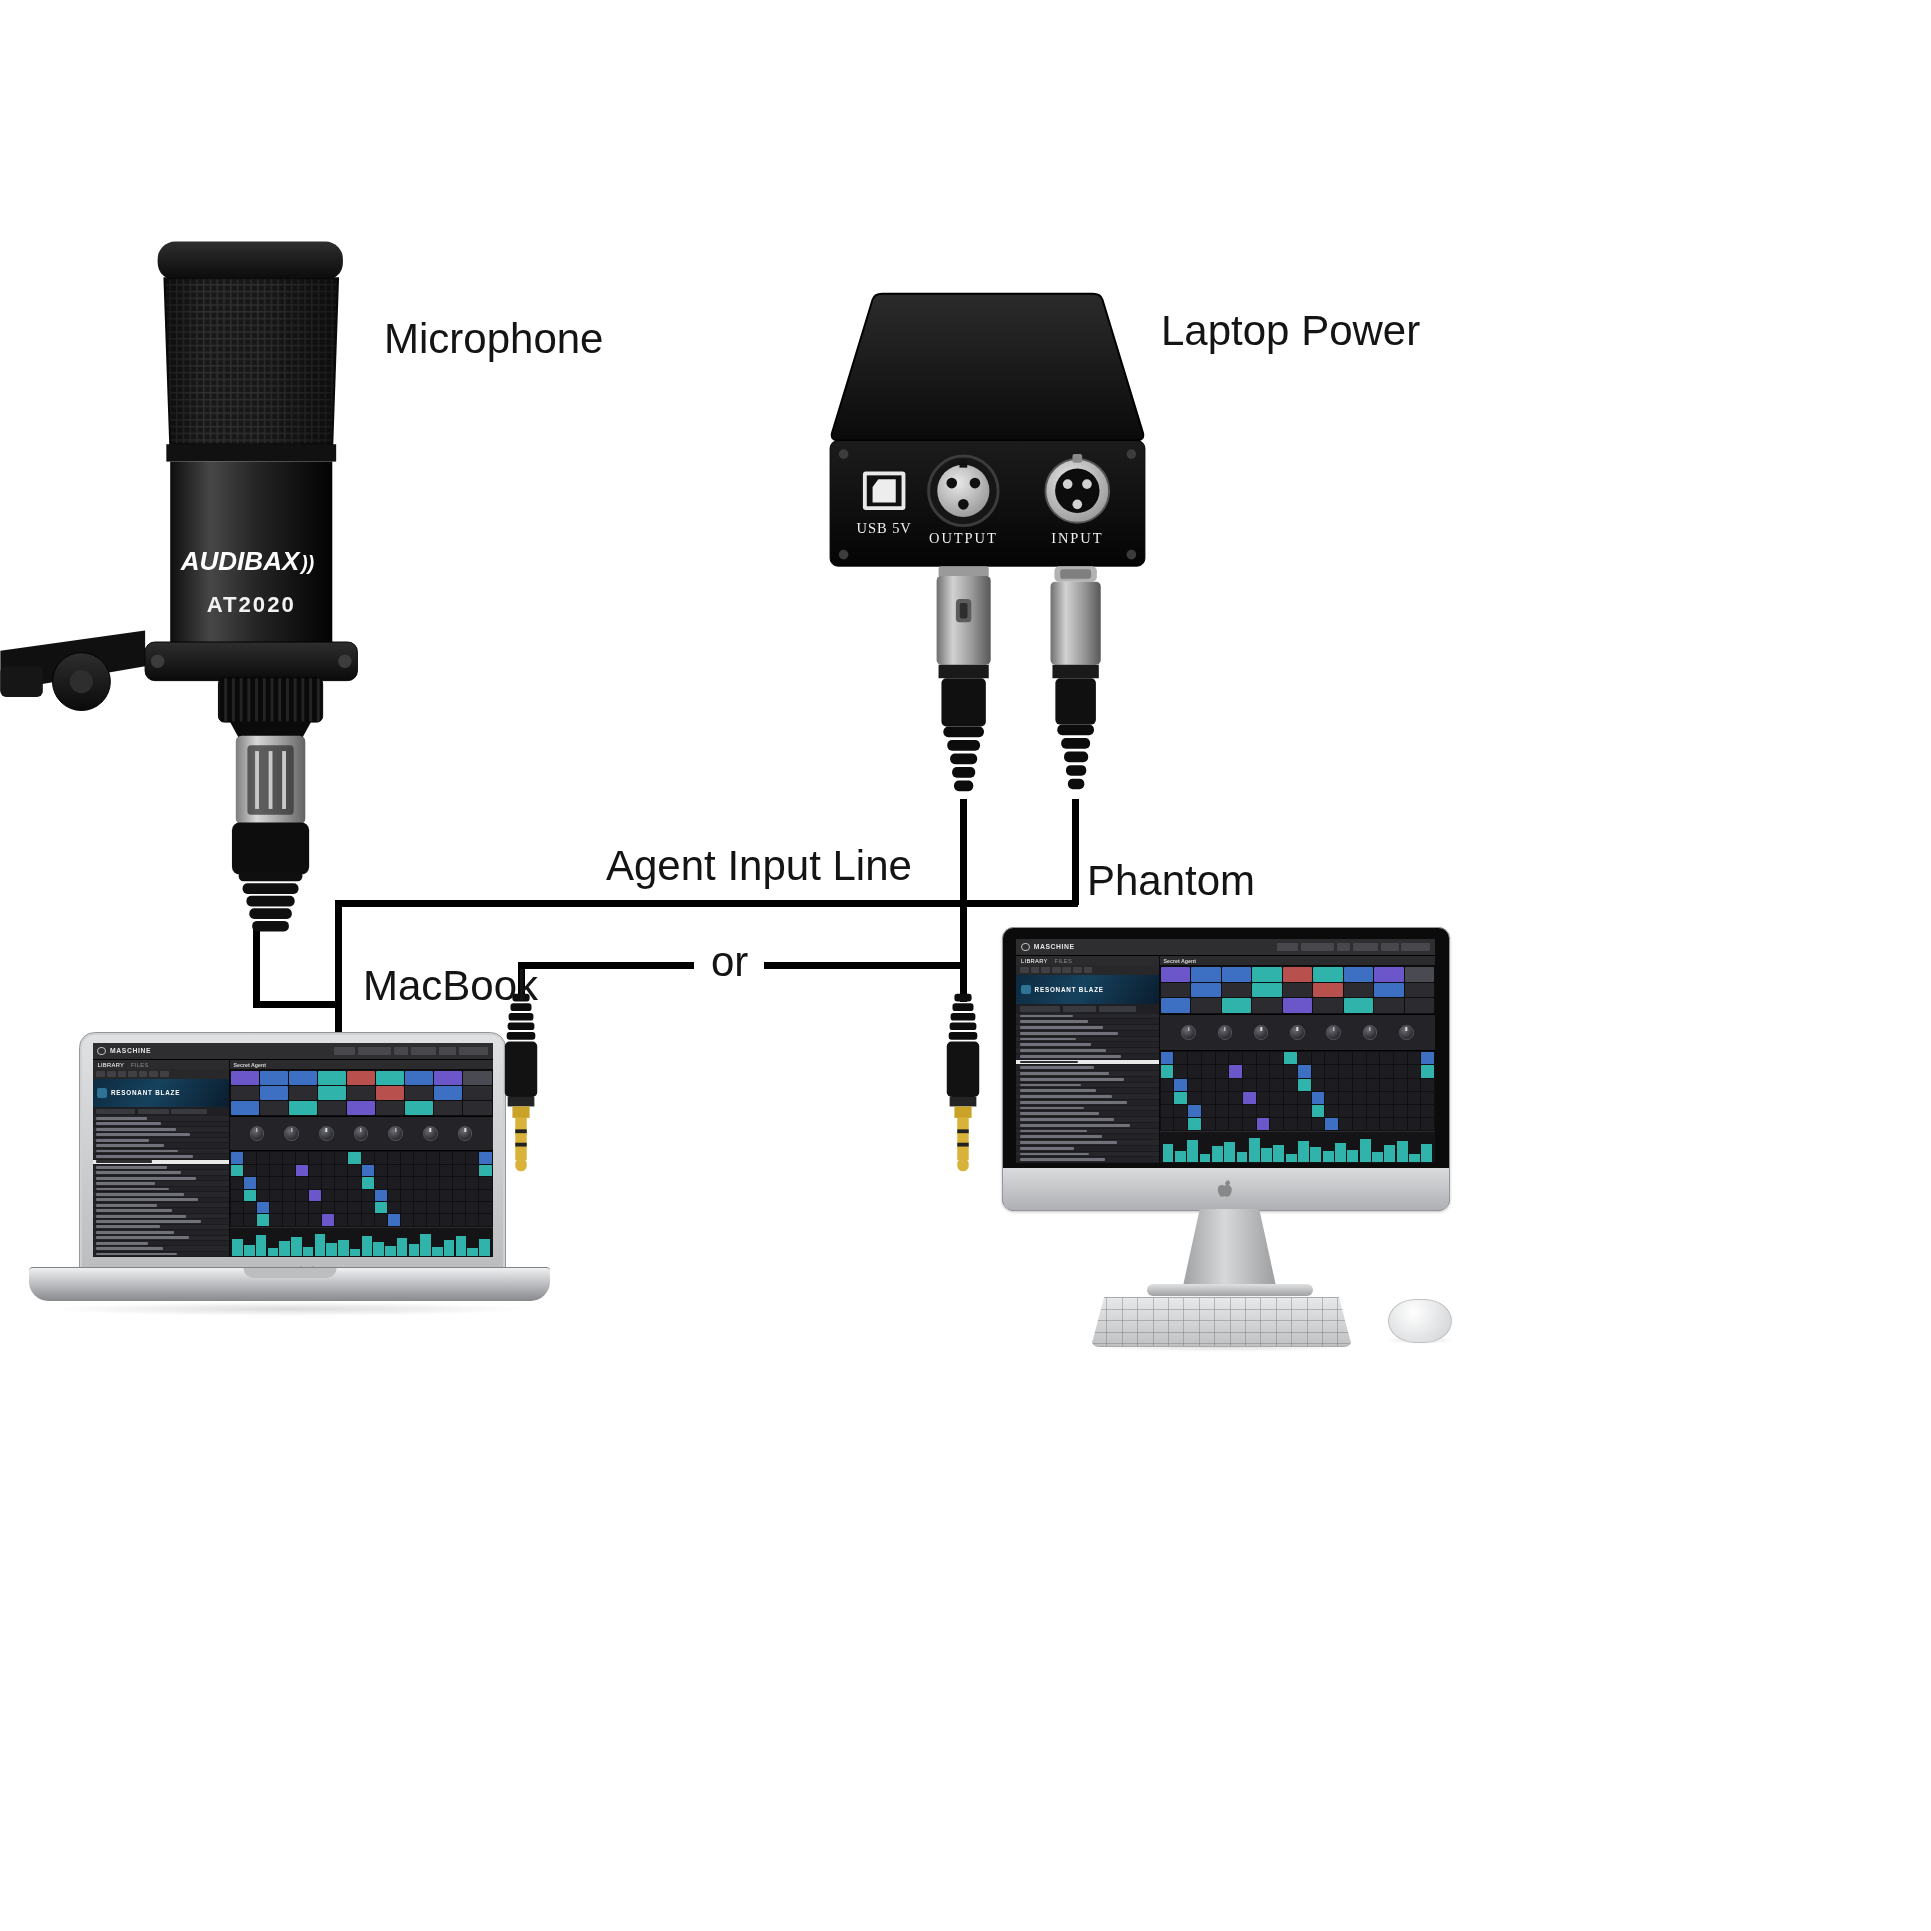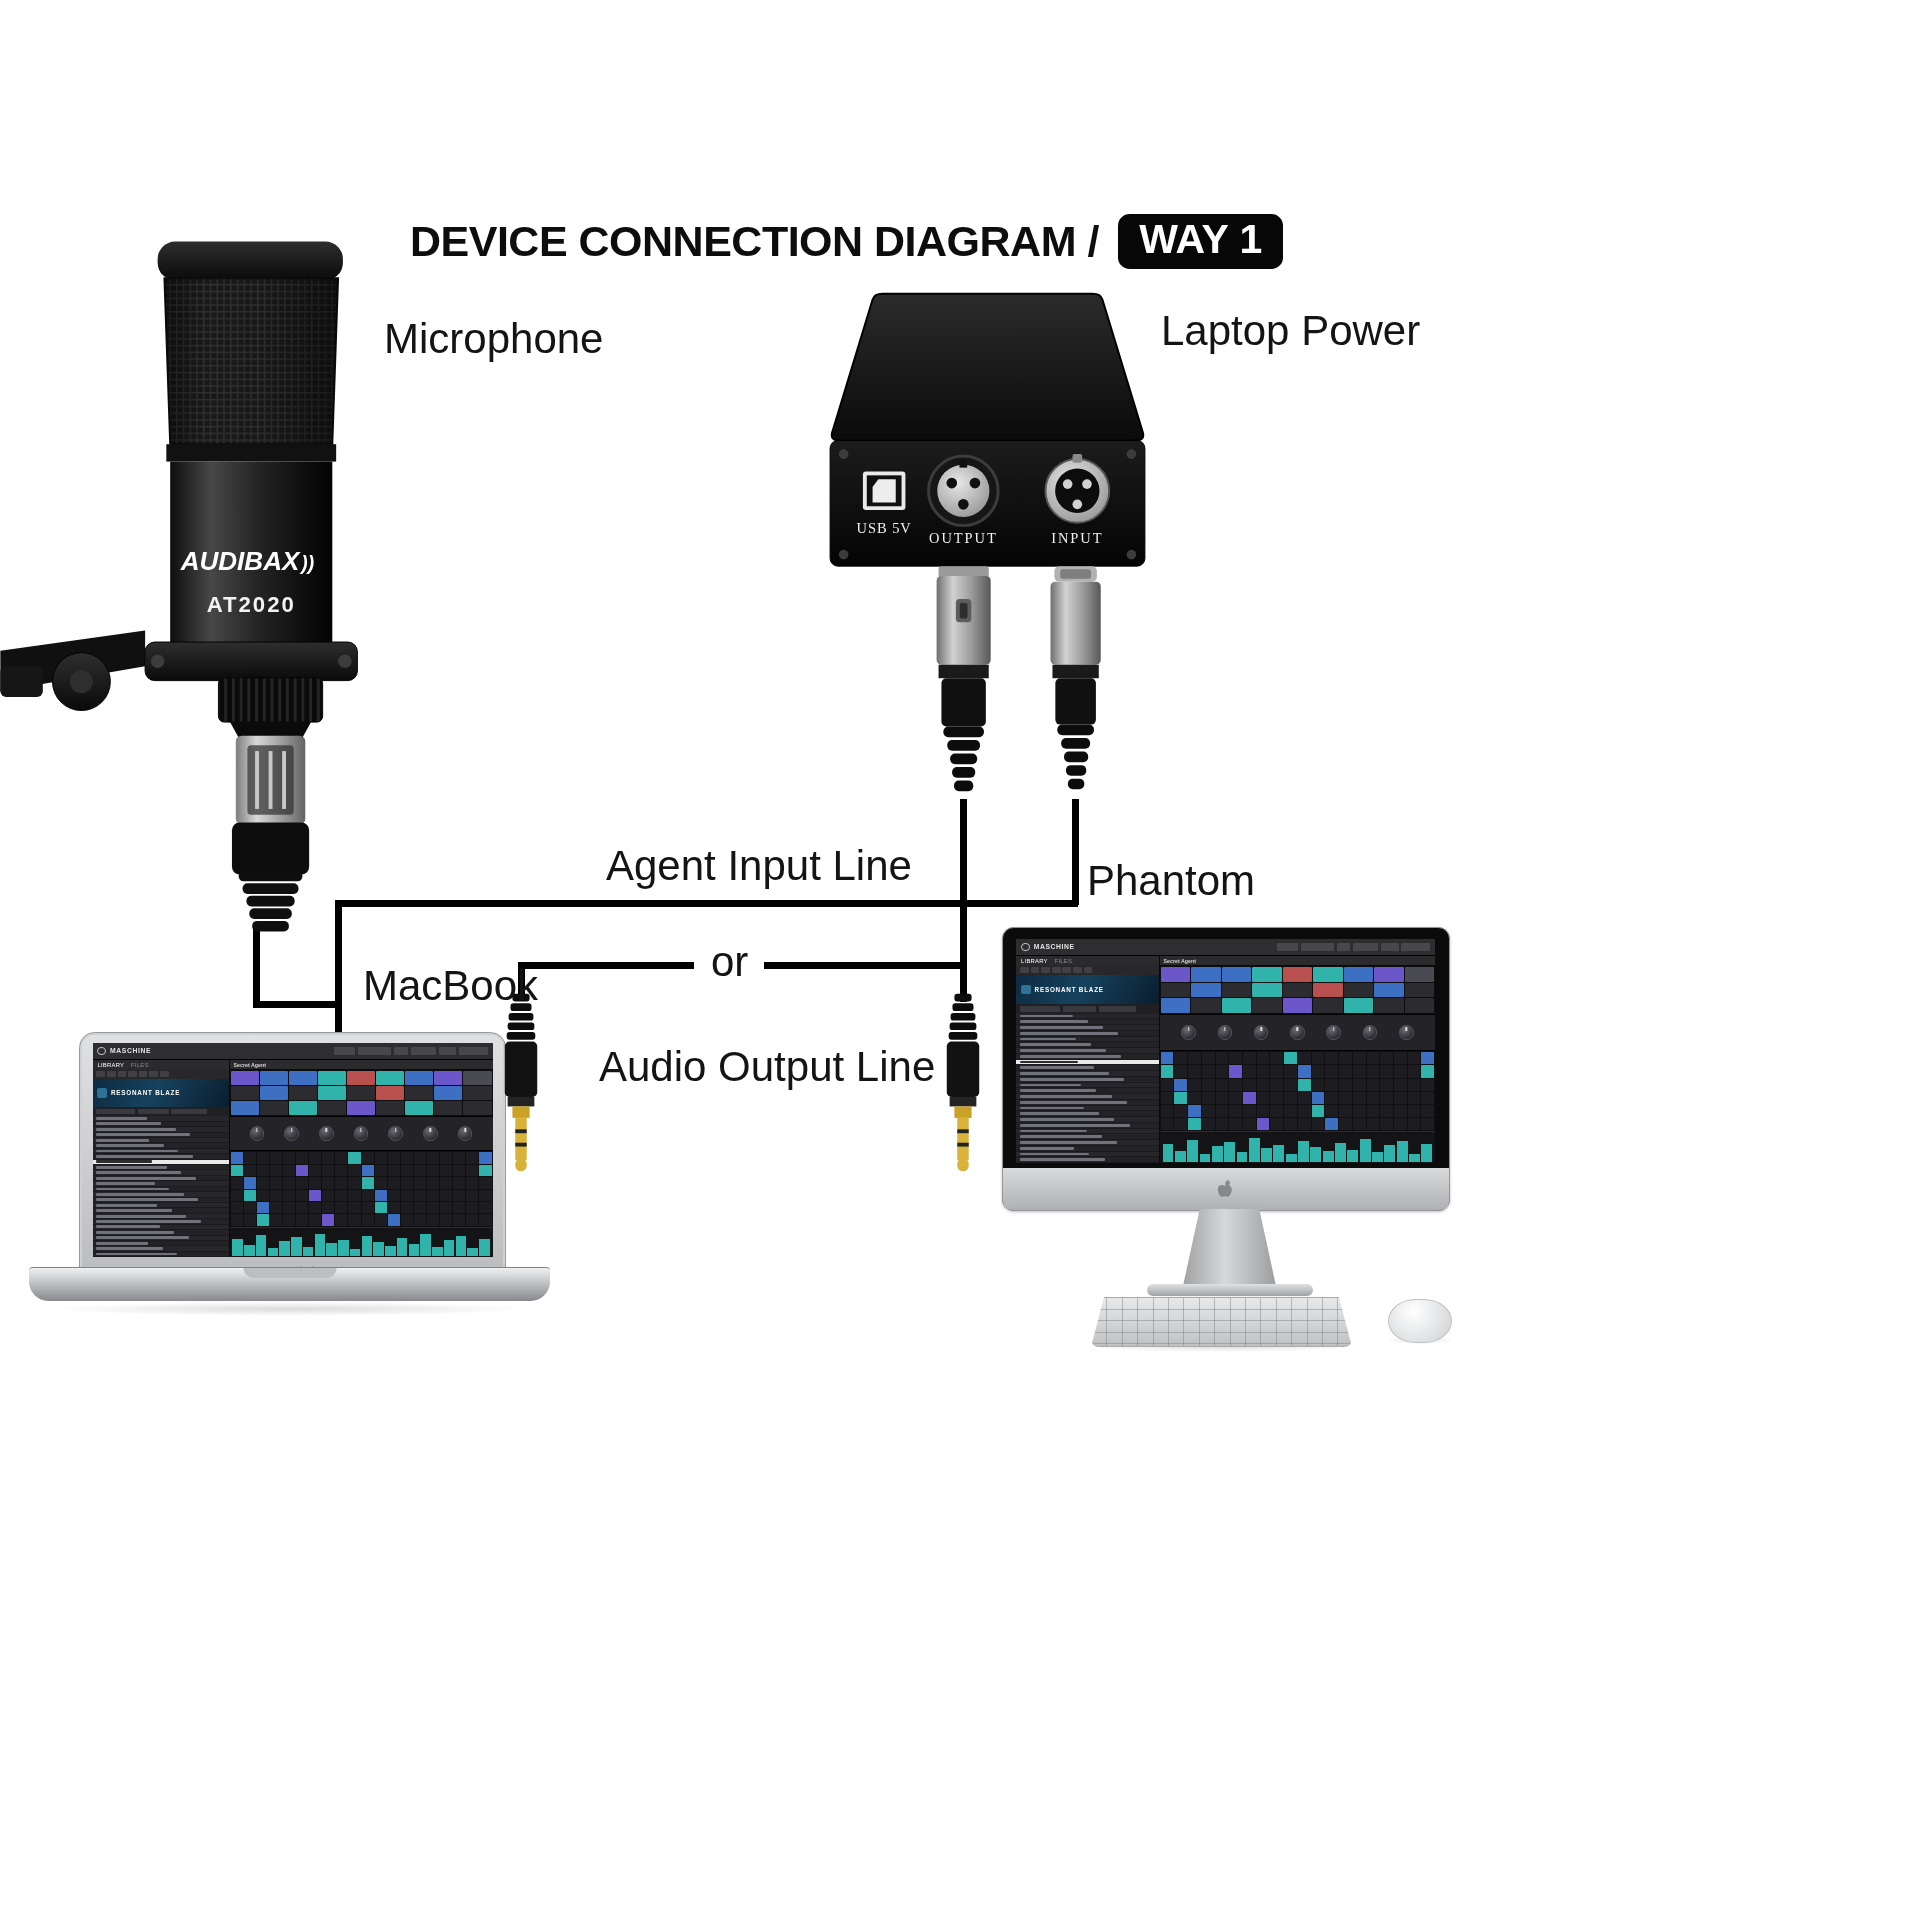--- a/index.html
+++ b/index.html
@@ -88,32 +88,27 @@
   .mic-svg{position:absolute;left:0;top:230px;width:406px;height:743px;z-index:2;}
   .phantom-svg{position:absolute;left:828px;top:288px;width:319px;height:282px;z-index:2;}
   .xlr-svg{position:absolute;left:898px;top:566px;width:251px;height:238px;z-index:2;}
   .jack-svg{position:absolute;width:42px;height:183px;z-index:3;}
 </style>
 </head>
 <body>
 
 <div class="canvas">
 
-  <div class="title-row">
-    <span class="title-text">DEVICE CONNECTION DIAGRAM /</span>
-    <span class="title-badge">WAY 1</span>
-  </div>
 
   <div class="lbl" style="left:384px;top:315px">Microphone</div>
   <div class="lbl" style="left:1161px;top:307px">Laptop Power</div>
   <div class="lbl" style="left:606px;top:842px">Agent Input Line</div>
   <div class="lbl" style="left:711px;top:938px">or</div>
   <div class="lbl" style="left:363px;top:962px">MacBook</div>
   <div class="lbl" style="left:1087px;top:857px">Phantom</div>
-  <div class="lbl" style="left:599px;top:1043px">Audio Output Line</div>
 
   <div class="line" style="left:253px;top:925px;width:6.8px;height:83px"></div>
   <div class="line" style="left:253px;top:1001px;width:89px;height:6.8px"></div>
   <div class="line" style="left:335px;top:900px;width:6.8px;height:143px"></div>
   <div class="line" style="left:335px;top:900px;width:743px;height:6.8px"></div>
   <div class="line" style="left:1072px;top:799px;width:6.8px;height:106px"></div>
   <div class="line" style="left:960px;top:799px;width:6.8px;height:203px"></div>
   <div class="line" style="left:518px;top:962px;width:176px;height:6.8px"></div>
   <div class="line" style="left:764px;top:962px;width:203px;height:6.8px"></div>
   <div class="line" style="left:518px;top:962px;width:6.8px;height:37px"></div>

